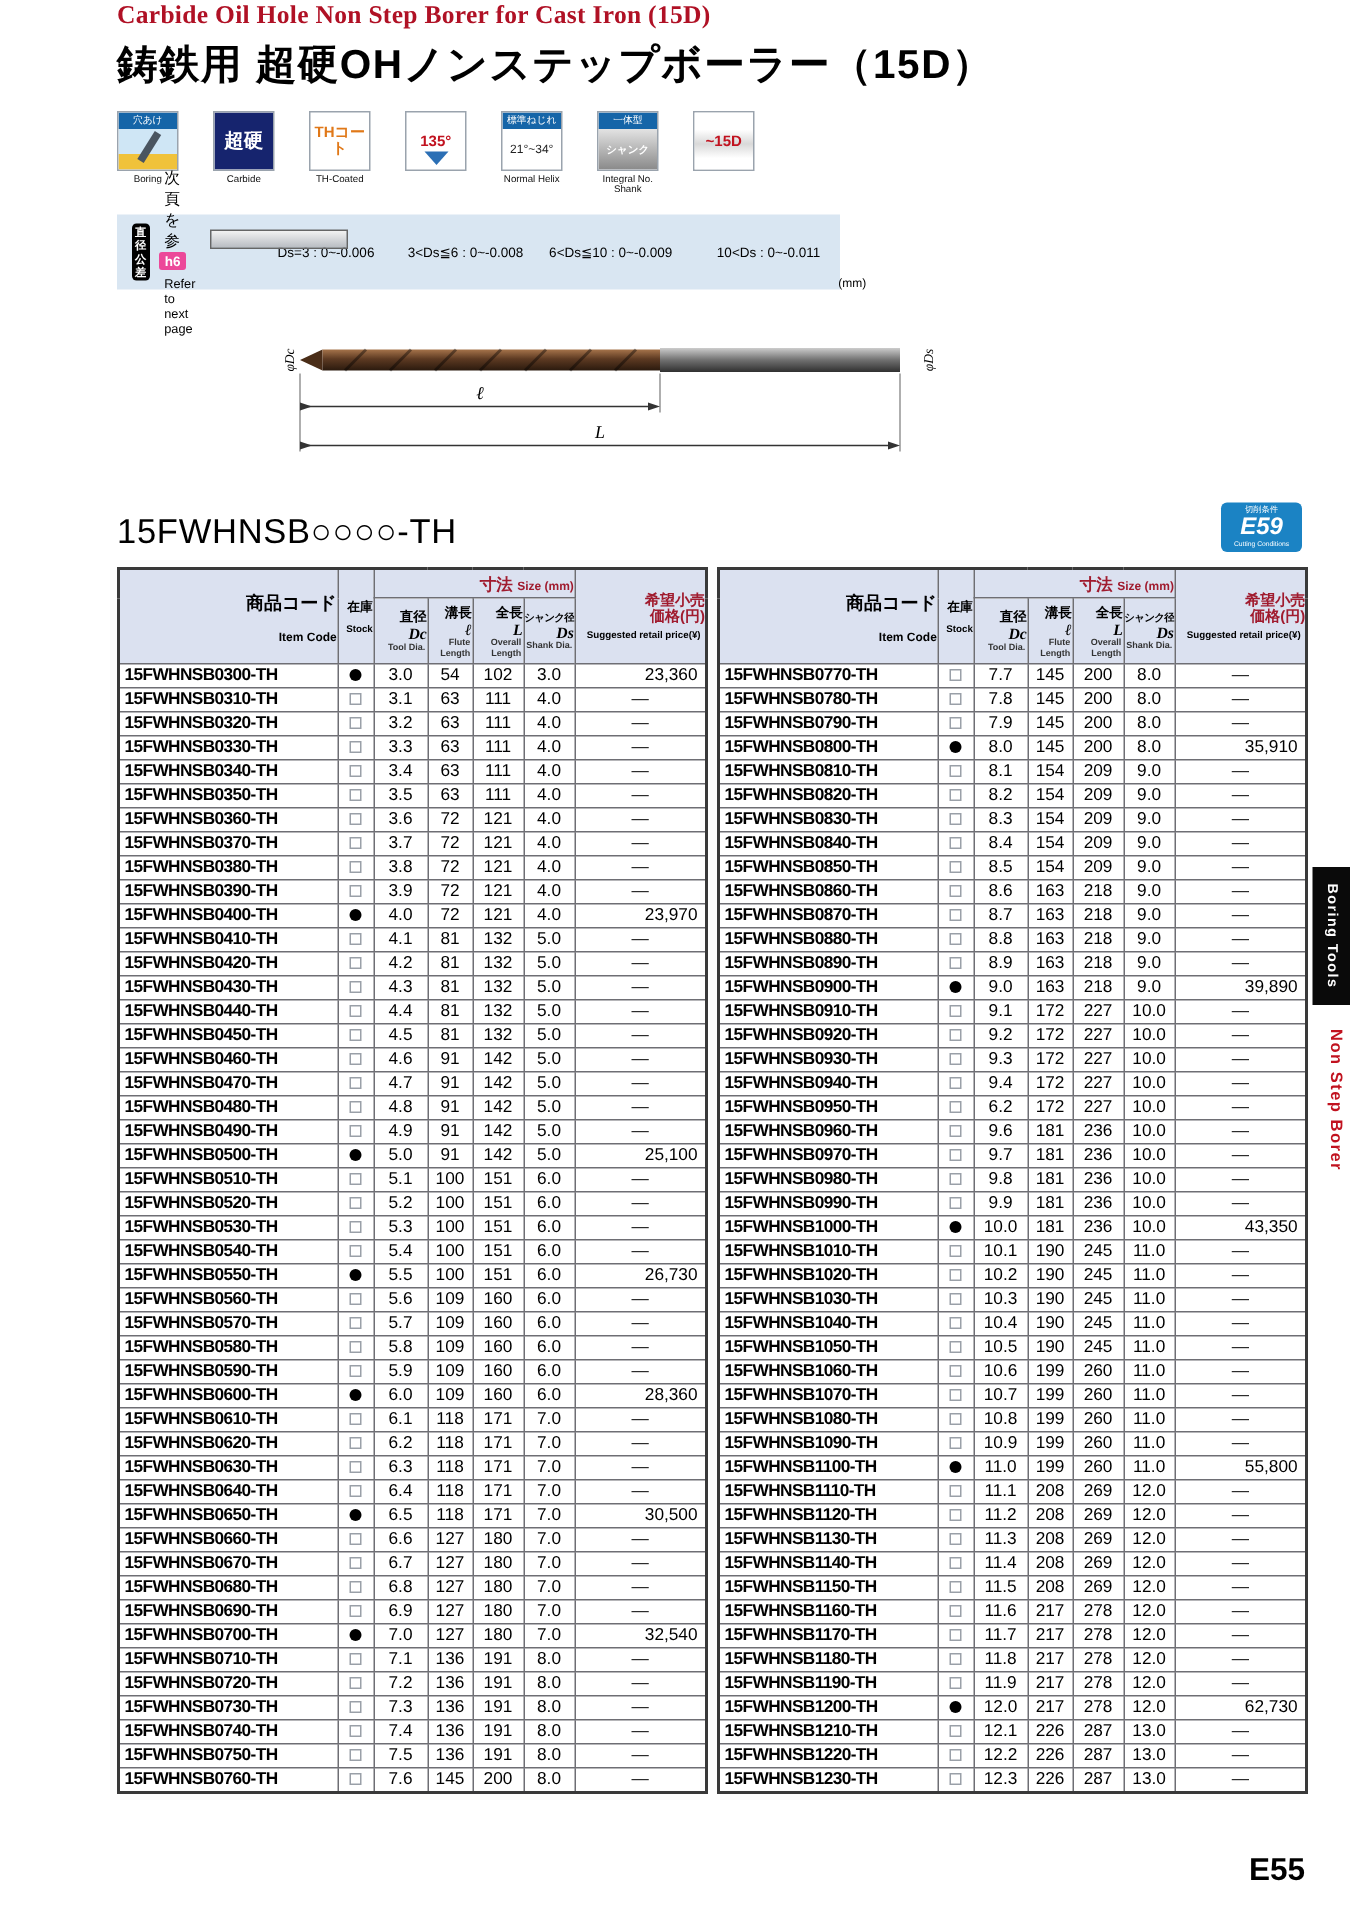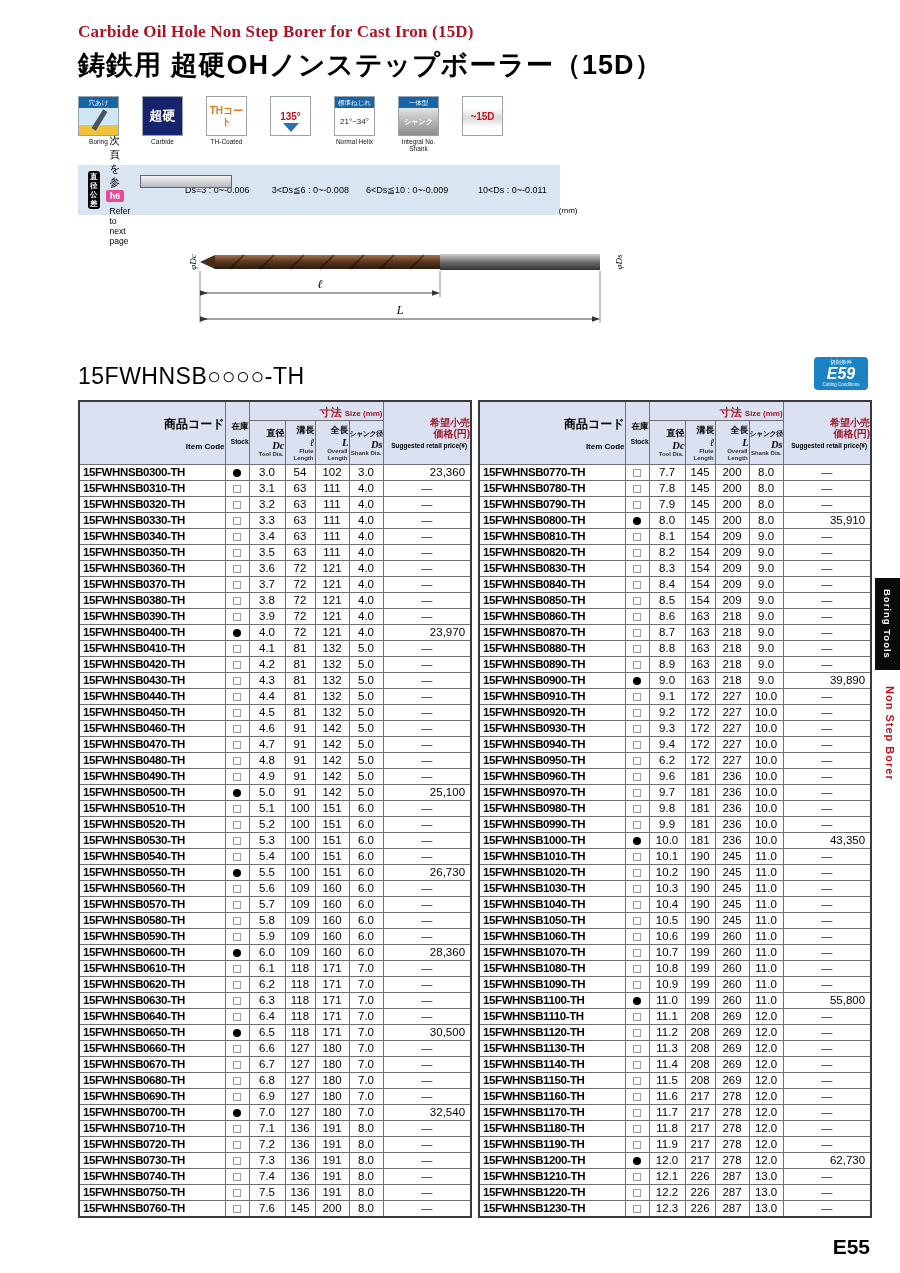--- a/index.html
+++ b/index.html
@@ -1,19 +1,19 @@
 <!DOCTYPE html>
 <html><head>
 <meta charset="utf-8">
 <style>
 *{margin:0;padding:0;box-sizing:border-box}
 html,body{background:#fff}
 body{font-family:"Liberation Sans",sans-serif;color:#000}
 .page{position:relative;width:900px;height:1273px;background:#fff;overflow:hidden}
-.content{padding-left:78px;padding-top:22px}
+.content{padding-left:78px;}
 .title-en{font-family:"Liberation Serif",serif;font-weight:bold;font-size:17px;color:#b01125;letter-spacing:.2px}
 .title-ja{font-size:27px;font-weight:bold;margin-top:5px;letter-spacing:1px}
 
 .icon-row{display:flex;gap:23px;margin-top:13px}
 .tile{width:41px}
 .tile-box{width:41px;height:40px;border:1px solid #9aa3ad;background:#fff;display:flex;flex-direction:column;overflow:hidden}
 .tile-strip{height:11px;background:#1565a8;color:#fff;font-size:6.5px;text-align:center;line-height:11px;white-space:nowrap}
 .tile-body{flex:1;display:flex;align-items:center;justify-content:center;position:relative;font-size:9px;text-align:center}
 .tile-cap{font-size:6.5px;text-align:center;margin-top:2px;line-height:7px;color:#111;white-space:normal}
 .tb-boring .tile-body{background:linear-gradient(180deg,#cfe6f5 62%,#f0c23a 62%)}

